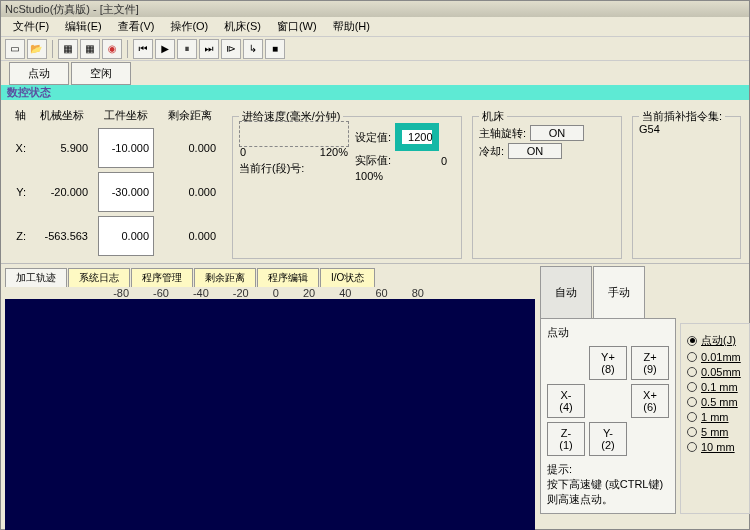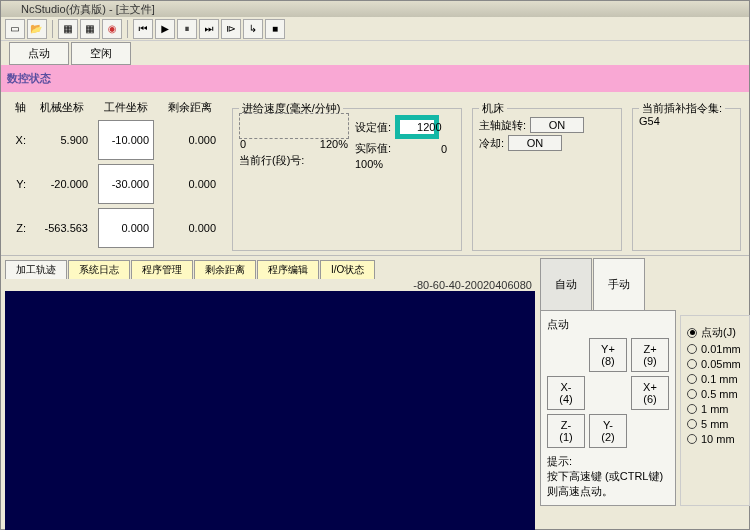--- a/index.html
+++ b/index.html
@@ -1,71 +1,80 @@
 <!DOCTYPE html>
 <html><head>
 <meta charset="utf-8">
 <style>
 * { margin: 0; padding: 0; box-sizing: border-box; font-family: "SimSun", "Microsoft YaHei", sans-serif; font-size: 11px; }
 body { background: #000; display: flex; justify-content: center; padding: 0; }
 .window { width: 750px; height: 530px; background: #ece9d8; border: 1px solid #888; position: relative; }
-.titlebar { background: linear-gradient(#e0ddcc, #c5c3b3); height: 16px; display: flex; align-items: center; padding: 0 20px; color: #333; }
+.titlebar { background: linear-gradient(#e0ddcc, #c5c3b3); height: 16px; display: flex; align-items: center; padding: 0 4px; color: #333; }
 .menubar { background: #ece9d8; height: 20px; display: flex; align-items: center; padding: 0 4px; border-bottom: 1px solid #ccc; }
 .menu-item { padding: 2px 8px; cursor: default; }
 .toolbar { background: #ece9d8; height: 24px; display: flex; align-items: center; padding: 2px 4px; border-bottom: 1px solid #ccc; gap: 2px; }
 .tb-btn { width: 20px; height: 20px; border: 1px solid #aaa; background: #f4f4f0; display: flex; align-items: center; justify-content: center; font-size: 10px; }
 .tb-sep { width: 1px; height: 18px; background: #aaa; margin: 0 3px; }
 .modebar { background: #ece9d8; height: 24px; display: flex; align-items: flex-end; padding: 0 8px; }
 .mode-tab { padding: 3px 18px; border: 1px solid #999; background: #f5f5f0; margin-right: 2px; }
-.section-title { background: #f9a8d4; color: #5a4fa0; padding: 6px 6px; font-weight: bold; }
+.section-title { background: #5eead4; color: #5a4fa0; padding: 0 6px; font-weight: bold; }
 .coord-panel { display: flex; padding: 4px 8px; gap: 10px; border-bottom: 1px solid #bbb; }
 .coord-block { }
 .coord-block th { font-weight: normal; text-align: center; padding: 2px 4px; }
 .coord-block td { text-align: right; padding: 1px 4px; }
 .coord-val { display: inline-block; min-width: 52px; text-align: right; }
 .coord-box { border: 1px solid #888; background: #fff; display: inline-block; min-width: 56px; padding: 13px 4px; text-align: right; }
 .feed-group { border: 1px solid #bbb; padding: 4px 6px; position: relative; margin-top: 12px; }
 .feed-group legend, .grp-title { position: absolute; top: -8px; left: 6px; background: #ece9d8; padding: 0 3px; }
 .feed-row { display: flex; align-items: center; gap: 4px; margin: 2px 0; }
-.feed-input { border: 5px solid #14b8a6; background: #fff; width: 44px; text-align: right; padding: 1px 17px; }
+.feed-input { border: 7px solid #14b8a6; background: #fff; width: 44px; text-align: right; padding: 1px 6px; }
 .slider-box { width: 110px; height: 26px; border: 1px dashed #888; position: relative; }
 .slider-ticks { position:absolute; bottom:-12px; left:0; right:0; display:flex; justify-content:space-between; font-size:9px;}
 .mc-btn { border: 1px solid #888; background: #f4f4f0; width: 54px; text-align: center; padding: 1px 0; }
 .tabs-row { display: flex; padding: 4px 4px 0 4px; align-items: flex-end; }
 .sub-tab { padding: 2px 10px; border: 1px solid #999; background: #fef9c3; margin-right: 1px; border-bottom: none; font-size: 10px; }
 .sub-tab.active { background: #f5f5f0; }
 .main-split { display: flex; }
 .plot-area { flex: 0 0 535px; }
-.ruler { background: #ece9d8; font-size: 9px; display: flex; justify-content: flex-end; padding: 0 4px; color: #333; }
+.ruler { background: #ece9d8; font-size: 9px; display: flex; justify-content: center; padding: 0 4px; color: #333; gap: 24px; }
 .canvas { background: #000047; width: 530px; height: 330px; position: relative; margin-left: 4px; }
 .origin { position: absolute; bottom: 28px; left: 50px; color: #0f0; font-size: 10px; }
 .origin-axis { width: 30px; height: 30px; border-left: 1px solid #0f0; border-bottom: 1px solid #0f0; position: relative; }
 .right-col { flex: 1; padding: 2px 4px; }
 .right-tabs { display: flex; }
 .right-tab { padding: 18px 14px; border: 1px solid #999; background: #e5e5e0; margin-right: 1px; }
 .right-tab.active { background: #f5f5f0; border-bottom: 1px solid #f5f5f0; }
 .jog-panel { border: 1px solid #999; background: #f5f5f0; padding: 6px; margin-top: -1px; }
 .jog-grid { display: grid; grid-template-columns: repeat(3, 38px); grid-template-rows: repeat(3, 34px); gap: 4px; justify-content: center; }
 .jog-btn { border: 1px solid #888; background: #f4f4f0; display:flex; flex-direction: column; align-items:center; justify-content:center; font-size: 9px; line-height: 1.1; }
 .jog-hint { font-size: 10px; margin-top: 6px; }
 .step-list { border: 1px solid #ccc; padding: 6px; margin-top: 4px; }
-.radio-row { display:flex; align-items:center; gap:4px; margin: 3px 0; font-size:10px;}
+.radio-row { display:flex; align-items:center; gap:4px; margin: 3px 0; font-size:10px;text-decoration:underline;}
 .radio { width:10px; height:10px; border:1px solid #444; border-radius:50%; display:inline-flex; align-items:center; justify-content:center;}
 .radio.sel::after { content:""; width:5px; height:5px; background:#000; border-radius:50%; }
 .group-box { border:1px solid #bbb; padding: 6px; position: relative; margin-top: 12px;}
 </style>
 </head>
 <body>
 
 <div class="window">
 
   <div class="titlebar">
     <span>NcStudio(仿真版) - [主文件]</span>
   </div>
 
+  <div class="menubar">
+    <span class="menu-item">文件(F)</span>
+    <span class="menu-item">编辑(E)</span>
+    <span class="menu-item">查看(V)</span>
+    <span class="menu-item">操作(O)</span>
+    <span class="menu-item">机床(S)</span>
+    <span class="menu-item">窗口(W)</span>
+    <span class="menu-item">帮助(H)</span>
+  </div>
 
   <div class="toolbar">
     <div class="tb-btn">▭</div>
     <div class="tb-btn">📂</div>
     <div class="tb-sep"></div>
     <div class="tb-btn">▦</div>
     <div class="tb-btn">▦</div>
     <div class="tb-btn" style="color:#c33">◉</div>
     <div class="tb-sep"></div>
     <div class="tb-btn">⏮</div>

